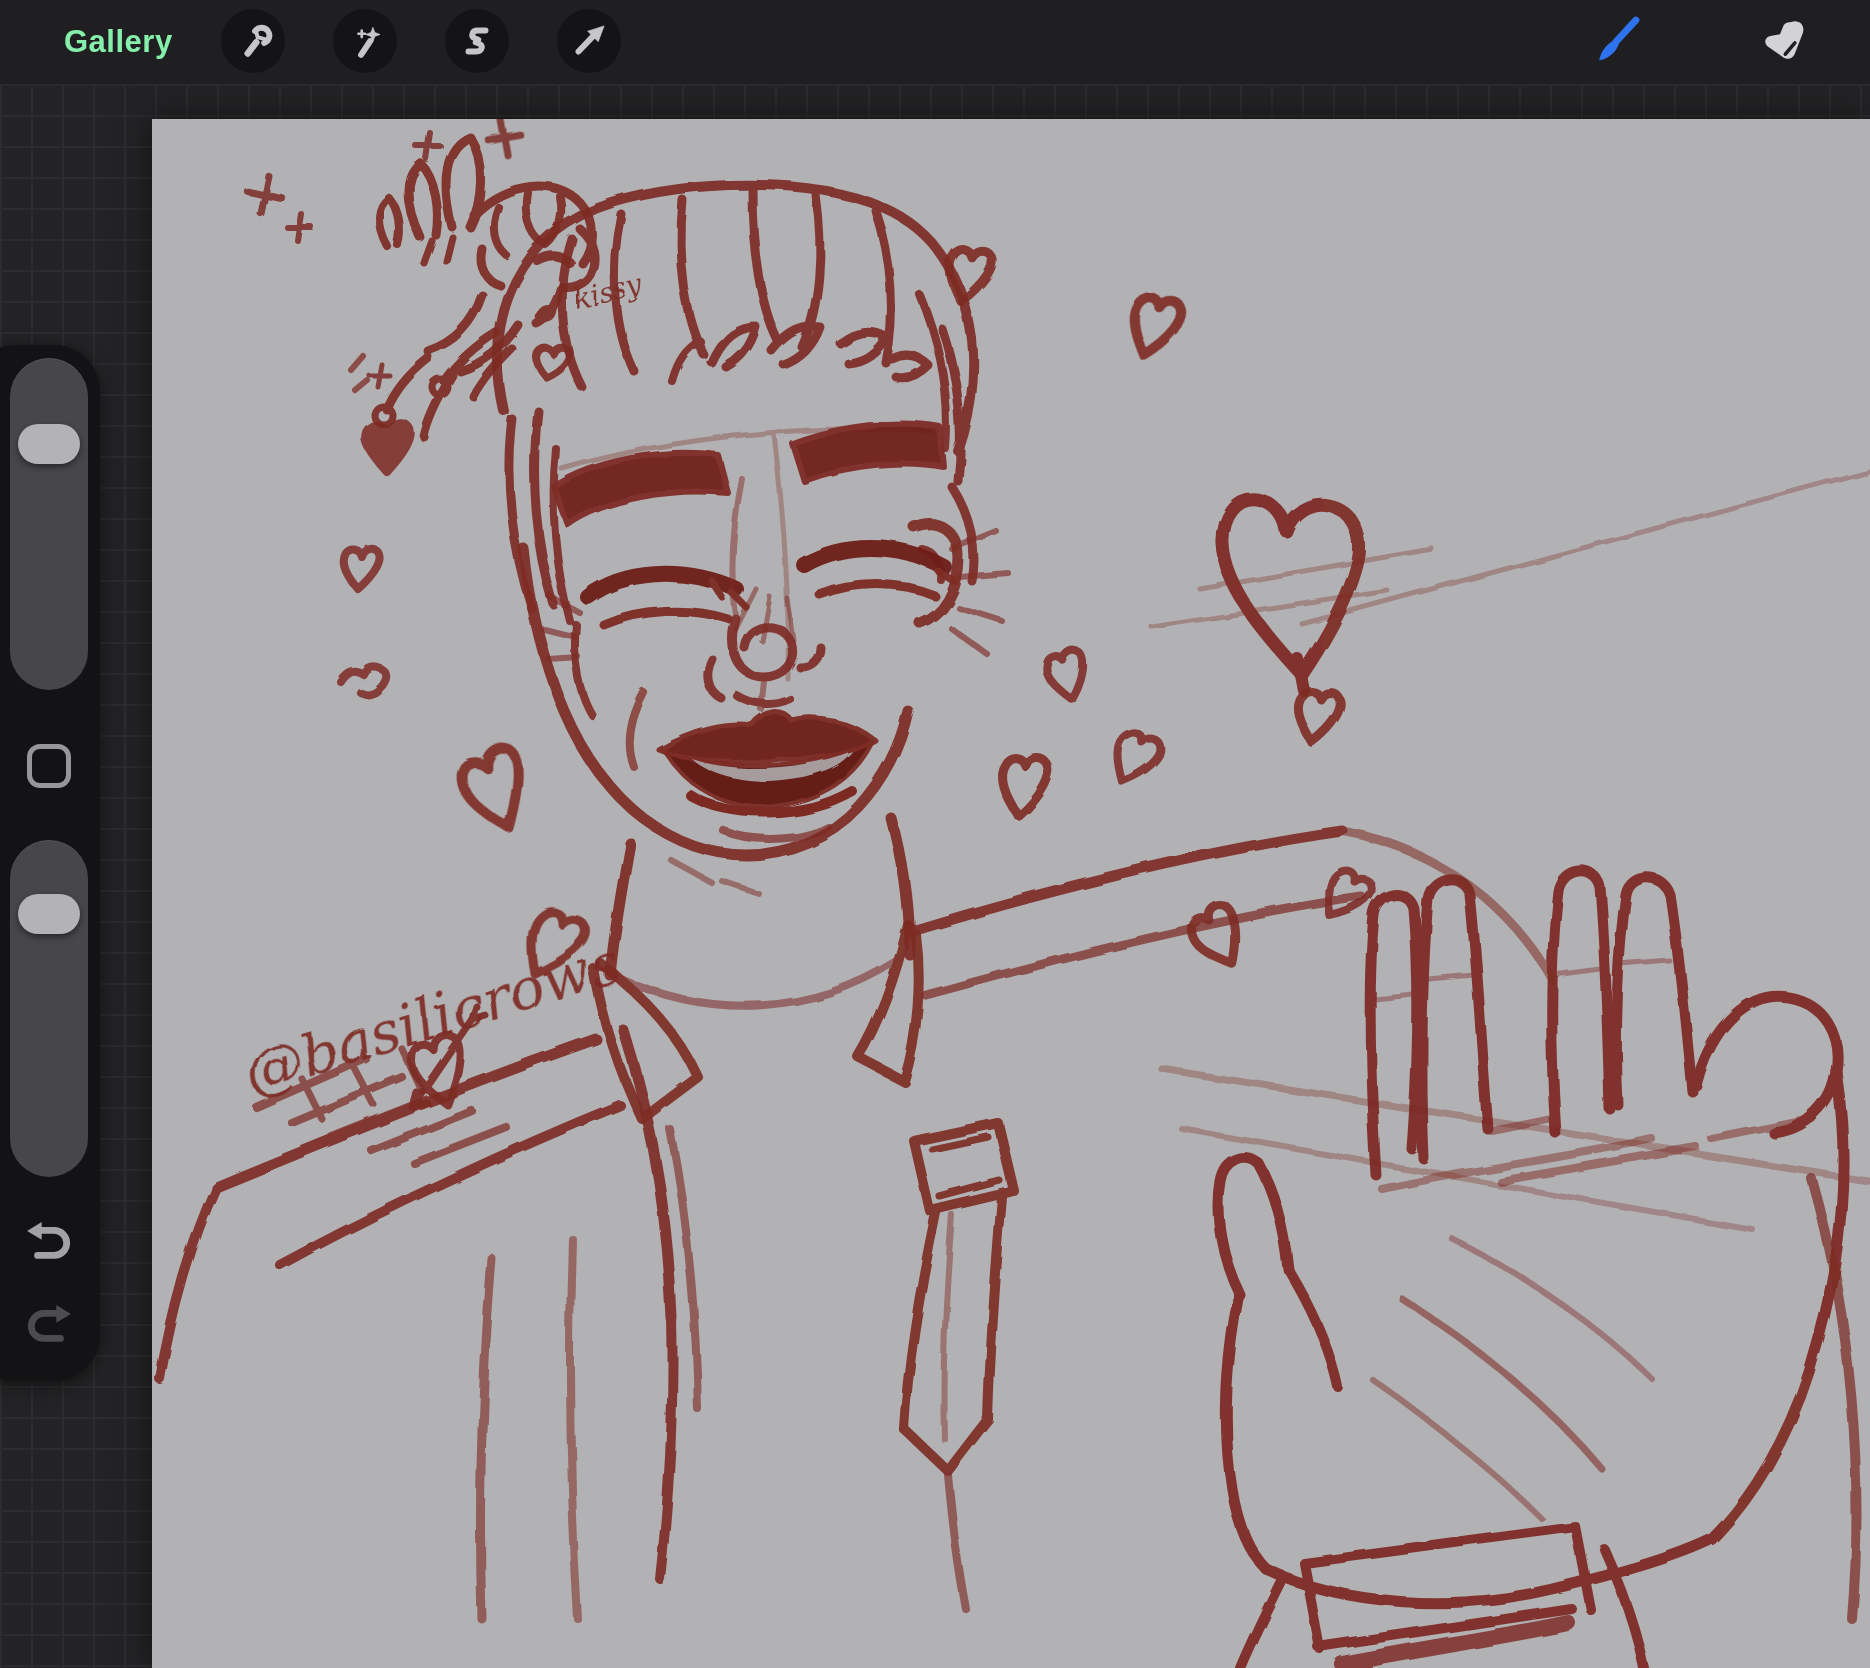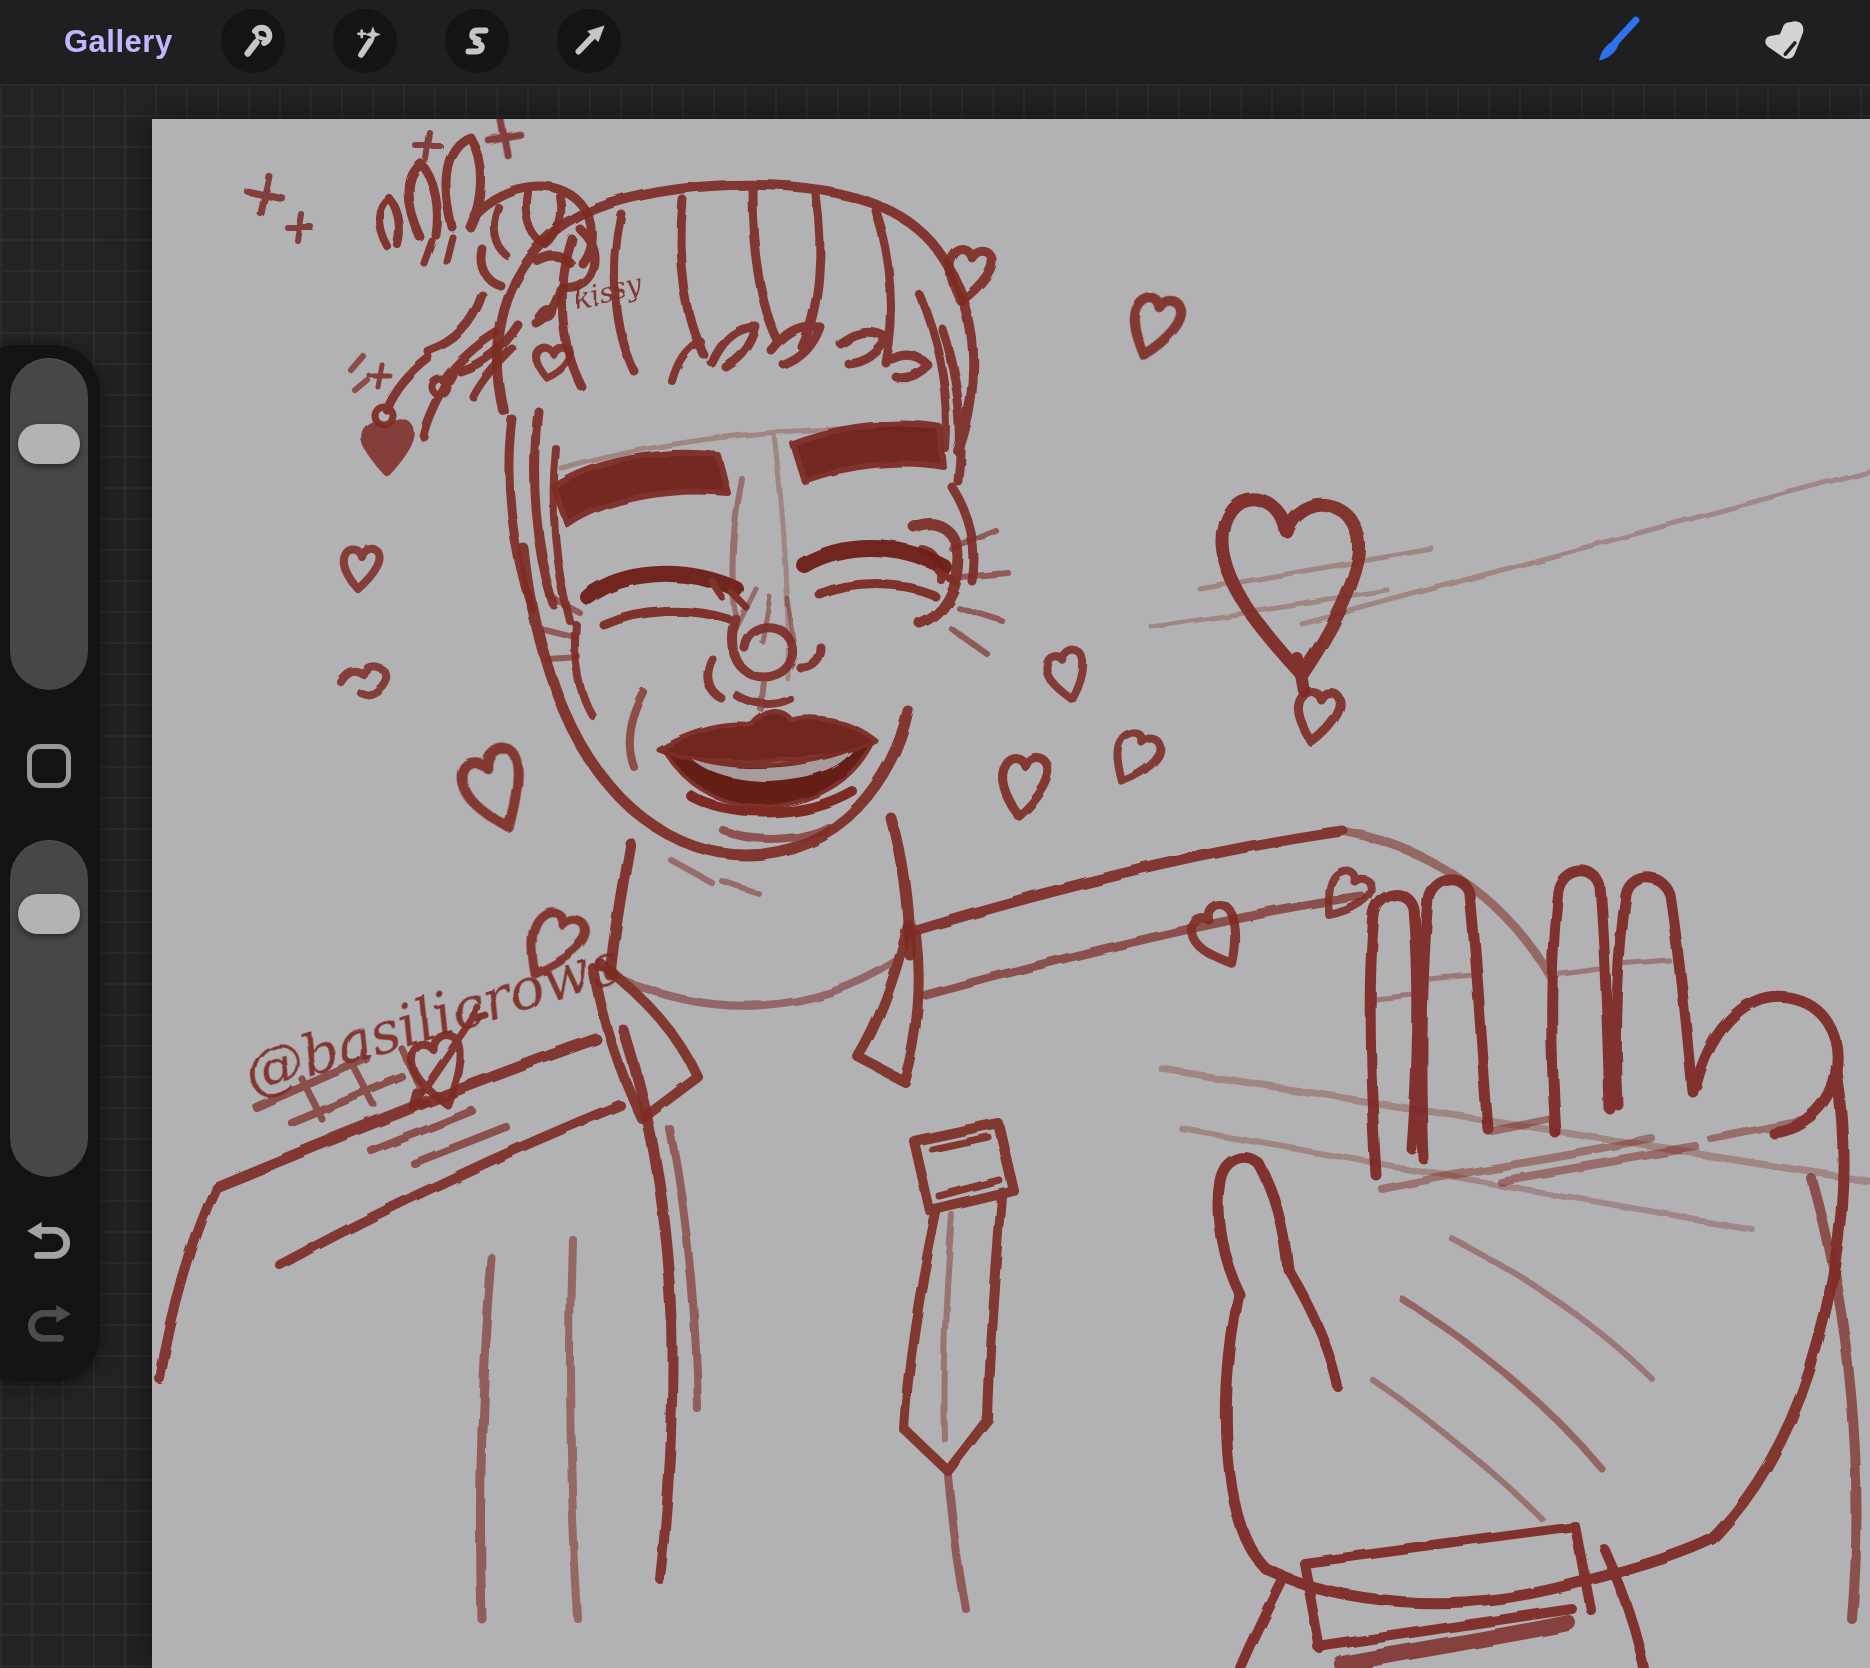--- a/index.html
+++ b/index.html
@@ -2,21 +2,21 @@
 <html><head>
 <meta charset="utf-8">
 <style>
   html,body{margin:0;padding:0;width:1870px;height:1668px;overflow:hidden;
     background:#232325;font-family:"Liberation Sans",sans-serif;}
 
   
   .topbar{position:absolute;left:0;top:0;width:1870px;height:84px;
     background:#1f1f21;border-bottom:1px solid #2a2a2c;z-index:30;}
   .gallery-btn{position:absolute;left:64px;top:0;height:84px;line-height:84px;
-    color:#c4b5fd;font-size:31px;font-weight:700;letter-spacing:.5px;cursor:pointer;}
+    color:#86efac;font-size:31px;font-weight:700;letter-spacing:.5px;cursor:pointer;}
   .tool-circle{position:absolute;top:9px;width:64px;height:64px;border-radius:50%;
     background:#141416;display:flex;align-items:center;justify-content:center;}
   .tool-circle svg{width:42px;height:42px;}
   .bar-icon{position:absolute;top:10px;width:64px;height:64px;
     display:flex;align-items:center;justify-content:center;}
   .bar-icon svg{width:56px;height:56px;}
 
   
   .workspace{position:absolute;left:0;top:84px;width:1870px;height:1584px;
     background-color:#232325;

